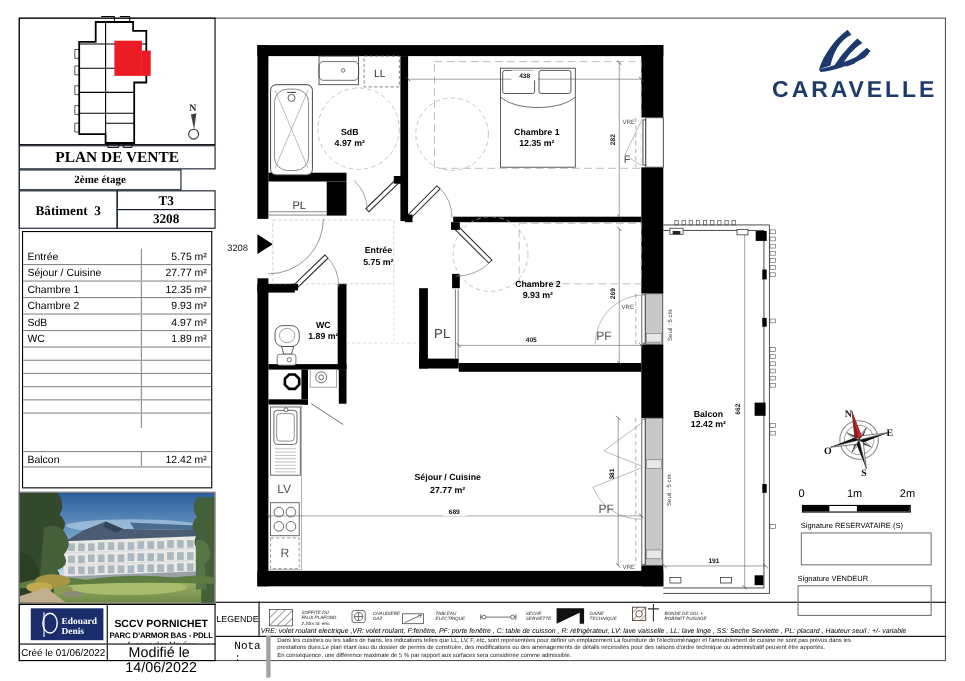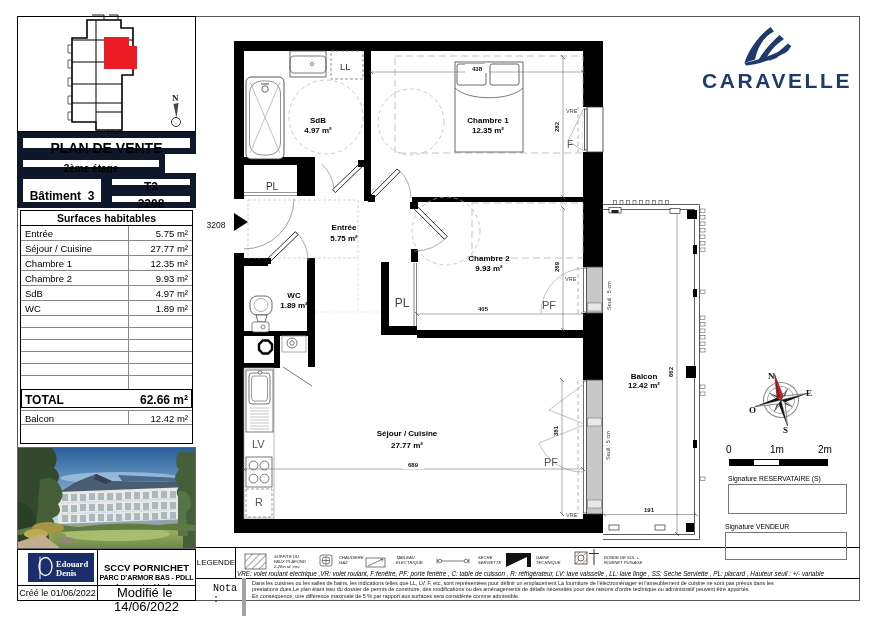--- a/index.html
+++ b/index.html
@@ -1,18 +1,18 @@
 <!DOCTYPE html>
 <html><head>
 <meta charset="utf-8">
 <style>
 html,body{margin:0;padding:0;background:#fff;}
 body{width:877px;height:619px;position:relative;font-family:"Liberation Sans",sans-serif;color:#000;overflow:hidden;}
 .a{position:absolute;box-sizing:border-box;}
-.b{border:6px solid #0f172a;}
+.b{border:1px solid #0f172a;font-family:Liberation Serif, serif;}
 .c{text-align:center;}
 svg{display:block;}
 </style>
 </head>
 <body>
 
 <div class="a" style="left:17px;top:16px;width:843px;height:585px;border:1px solid #555;"></div>
 
 <svg class="a" style="left:0;top:0" width="877" height="619" viewBox="0 0 877 619" fill="none">
 <defs>
@@ -582,21 +582,20 @@
 <div class="a c b" style="left:17px;top:154px;width:148px;height:19px;font-weight:bold;font-size:10px;line-height:18px;">2ème étage</div>
 
 <div class="a c b" style="left:17px;top:173px;width:90px;height:35px;font-weight:bold;font-size:12px;line-height:35px;">Bâtiment&nbsp;&nbsp;3</div>
 
 <div class="a c b" style="left:106px;top:173px;width:90px;height:18px;font-weight:bold;font-size:12px;line-height:17px;">T3</div>
 
 <div class="a c b" style="left:106px;top:190px;width:90px;height:18px;font-weight:bold;font-size:12px;line-height:17px;">3208</div>
 
 <div class="a" style="left:20px;top:210px;width:173px;height:234px;border:1px solid #000;font-size:9.5px;">
 
-  <div class="a c" style="left:0;top:0;width:100%;height:15px;border-bottom:1px solid #000;font-weight:bold;font-size:10.5px;line-height:15px;">Surfaces habitables</div>
 
   <div class="a" style="left:0;top:15px;width:100%;height:15px;border-bottom:1px solid #888;">
       <span style="position:absolute;left:4px;top:2px;">Entrée</span>
       <span style="position:absolute;right:4px;top:2px;">5.75 m²</span>
       <i style="position:absolute;left:107px;top:0;height:100%;border-left:1px solid #888;"></i>
     </div>
 
   <div class="a" style="left:0;top:30px;width:100%;height:15px;border-bottom:1px solid #888;">
       <span style="position:absolute;left:4px;top:2px;">Séjour / Cuisine</span>
       <span style="position:absolute;right:4px;top:2px;">27.77 m²</span>
@@ -639,24 +638,20 @@
   <div class="a" style="left:0;top:141px;width:100%;height:12px;border-bottom:1px solid #888;">
       <i style="position:absolute;left:107px;top:0;height:100%;border-left:1px solid #888;"></i>
     </div>
   <div class="a" style="left:0;top:153px;width:100%;height:12px;border-bottom:1px solid #888;">
       <i style="position:absolute;left:107px;top:0;height:100%;border-left:1px solid #888;"></i>
     </div>
   <div class="a" style="left:0;top:165px;width:100%;height:13px;">
       <i style="position:absolute;left:107px;top:0;height:100%;border-left:1px solid #888;"></i>
     </div>
 
-  <div class="a" style="left:0;top:178px;width:100%;height:19px;border:1px solid #000;font-weight:bold;font-size:12px;">
-      <span style="position:absolute;left:3px;top:3px;">TOTAL</span>
-      <span style="position:absolute;right:3px;top:3px;">62.66 m²</span>
-    </div>
 
   <div class="a" style="left:0;top:199px;width:100%;height:15px;border-top:1px solid #888;border-bottom:1px solid #888;">
       <span style="position:absolute;left:4px;top:2px;">Balcon</span>
       <span style="position:absolute;right:4px;top:2px;">12.42 m²</span>
       <i style="position:absolute;left:107px;top:0;height:100%;border-left:1px solid #888;"></i>
     </div>
 </div>
 
 <div class="a" style="left:17px;top:447px;width:179px;height:102px;border:1px solid #666;"></div>
 

